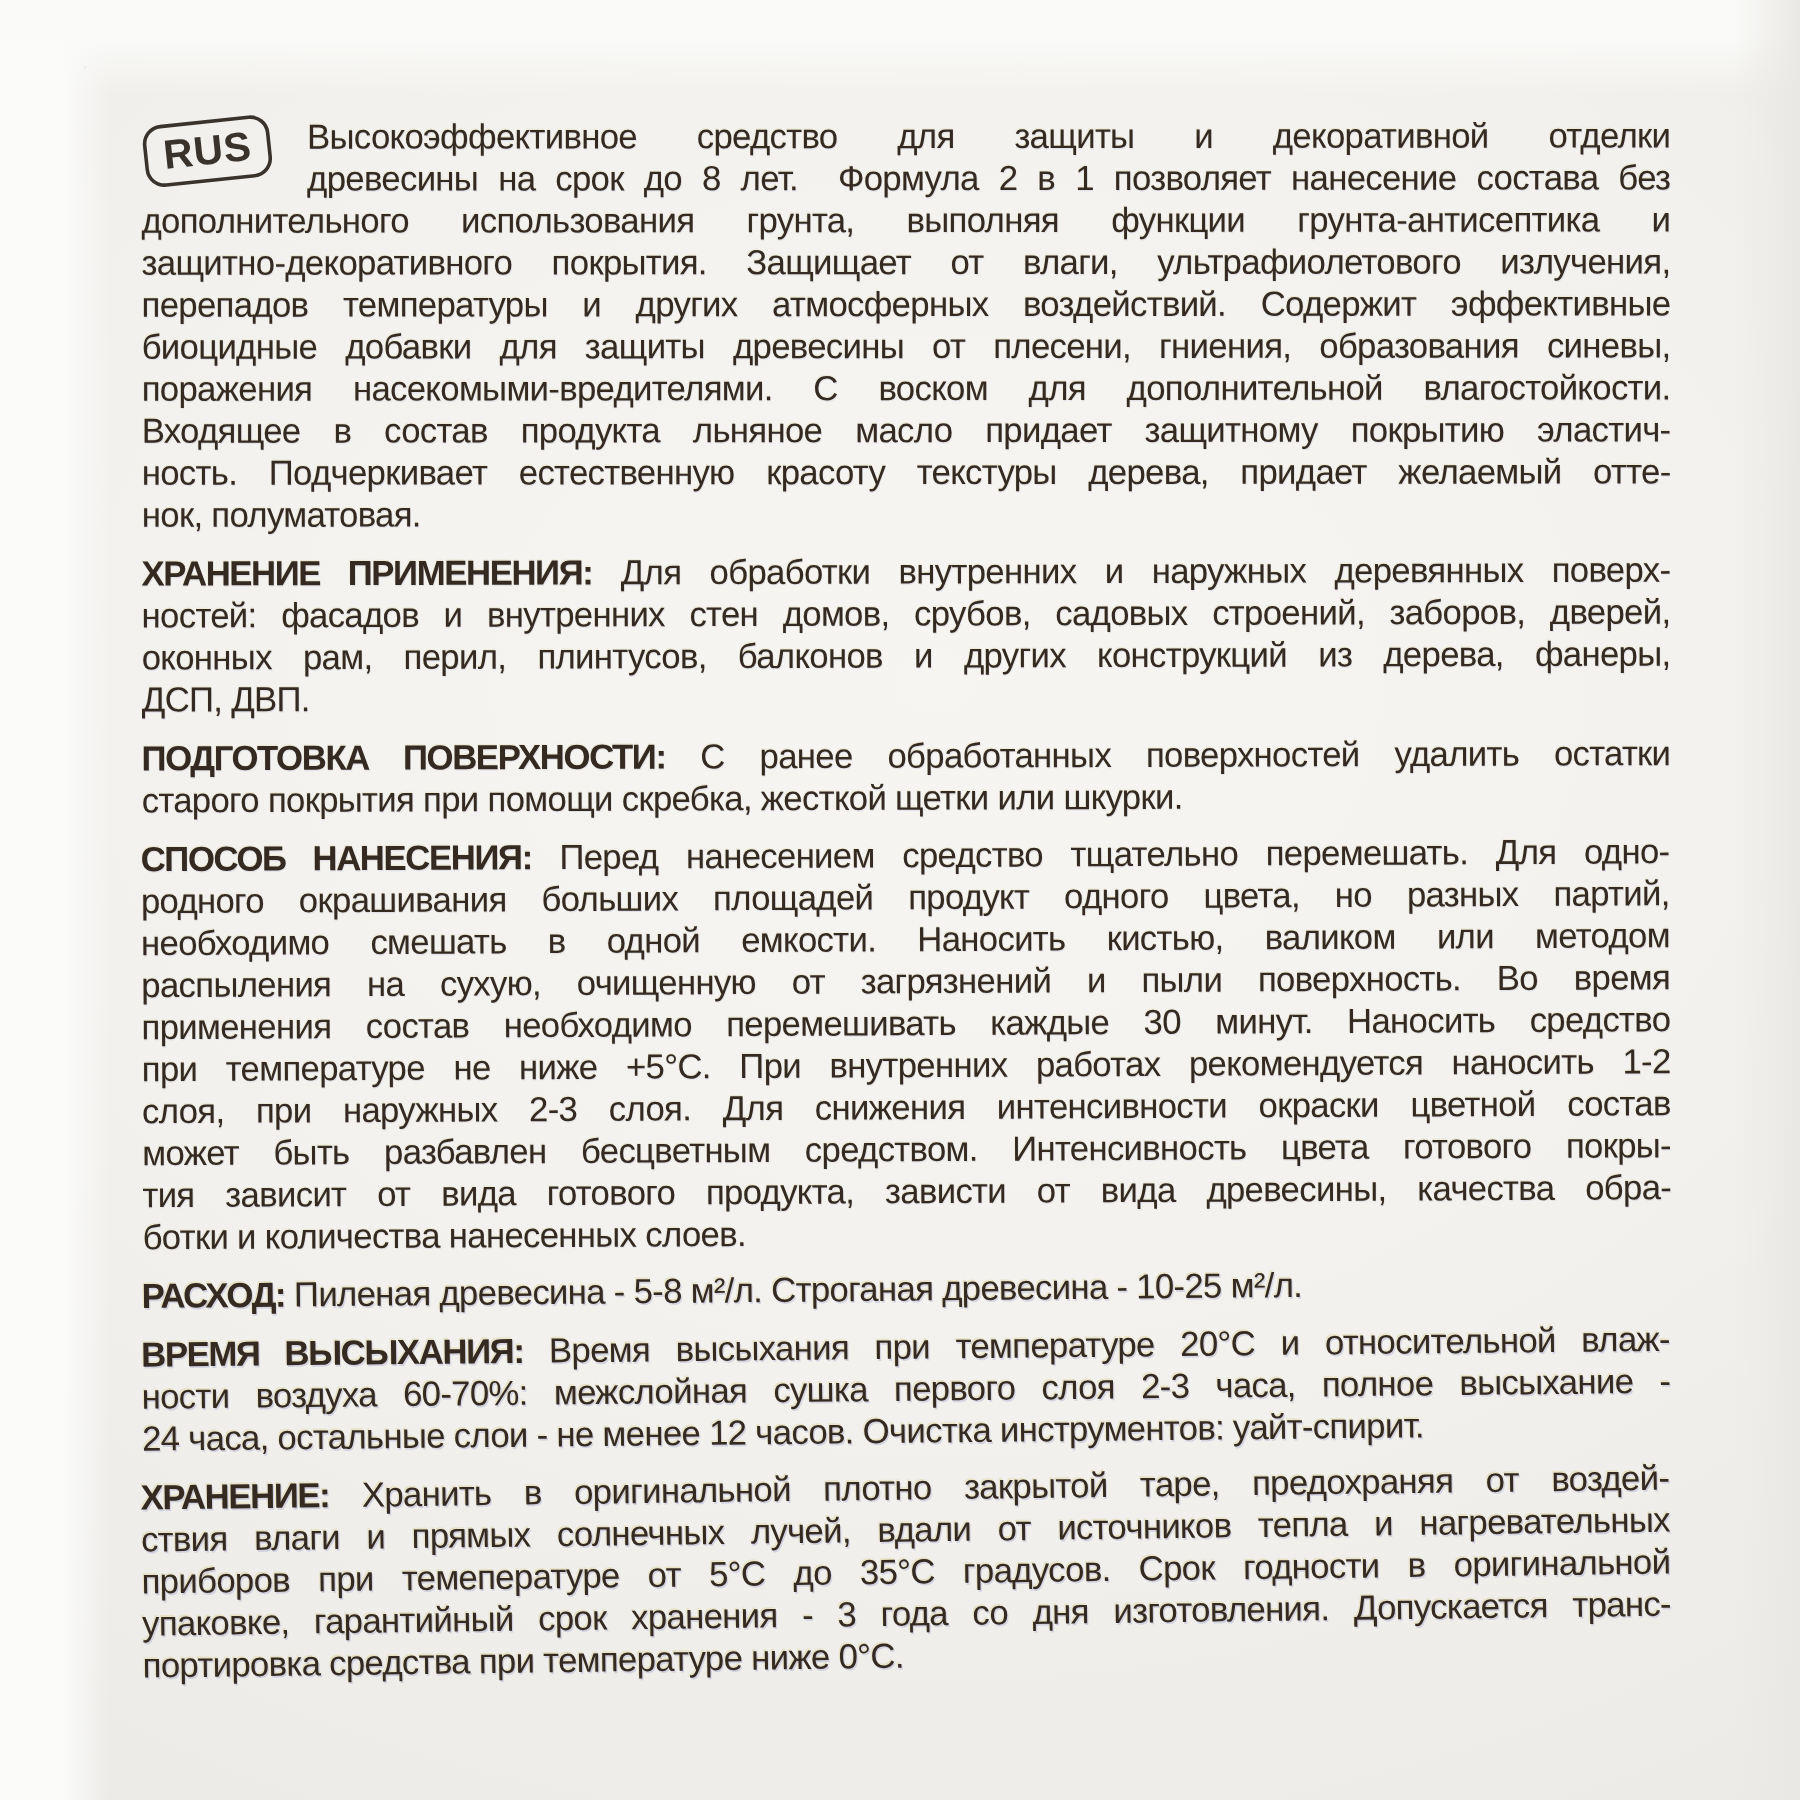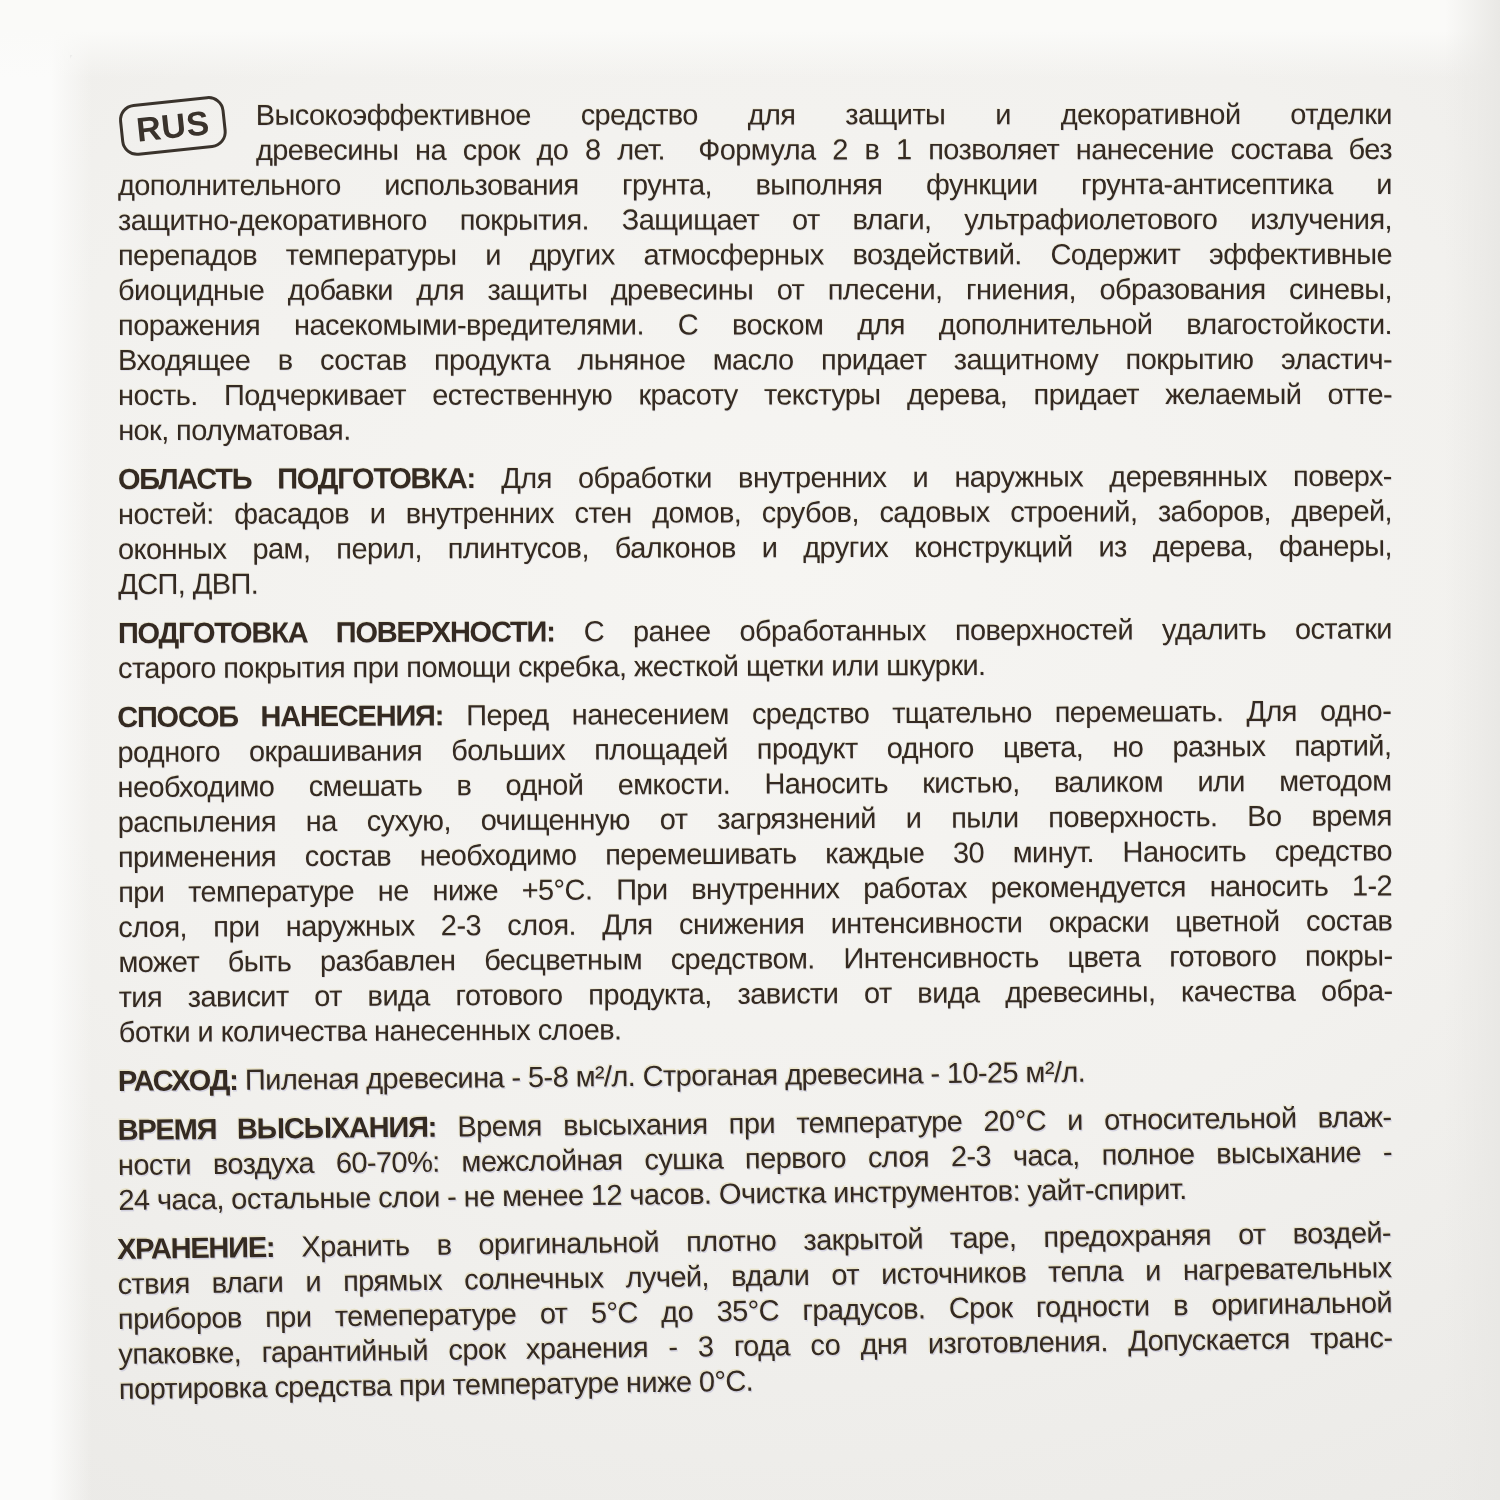--- a/index.html
+++ b/index.html
@@ -96,21 +96,21 @@
         <div class="line">дополнительного использования грунта, выполняя функции грунта-антисептика и</div>
         <div class="line">защитно-декоративного покрытия. Защищает от влаги, ультрафиолетового излучения,</div>
         <div class="line">перепадов температуры и других атмосферных воздействий. Содержит эффективные</div>
         <div class="line">биоцидные добавки для защиты древесины от плесени, гниения, образования синевы,</div>
         <div class="line">поражения насекомыми-вредителями. С воском для дополнительной влагостойкости.</div>
         <div class="line">Входящее в состав продукта льняное масло придает защитному покрытию эластич-</div>
         <div class="line">ность. Подчеркивает естественную красоту текстуры дерева, придает желаемый отте-</div>
         <div class="line last">нок, полуматовая.</div>
       </div>
       <div class="para r1">
-        <div class="line"><b class="hd">ОБЛАСТЬ ПОДГОТОВКА:</b> Для обработки внутренних и наружных деревянных поверх-</div>
+        <div class="line"><b class="hd">ХРАНЕНИЕ ПРИМЕНЕНИЯ:</b> Для обработки внутренних и наружных деревянных поверх-</div>
         <div class="line">ностей: фасадов и внутренних стен домов, срубов, садовых строений, заборов, дверей,</div>
         <div class="line">оконных рам, перил, плинтусов, балконов и других конструкций из дерева, фанеры,</div>
         <div class="line last">ДСП, ДВП.</div>
       </div>
       <div class="para r2">
         <div class="line"><b class="hd">ПОДГОТОВКА ПОВЕРХНОСТИ:</b> С ранее обработанных поверхностей удалить остатки</div>
         <div class="line last">старого покрытия при помощи скребка, жесткой щетки или шкурки.</div>
       </div>
       <div class="para r3">
         <div class="line"><b class="hd">СПОСОБ НАНЕСЕНИЯ:</b> Перед нанесением средство тщательно перемешать. Для одно-</div>

